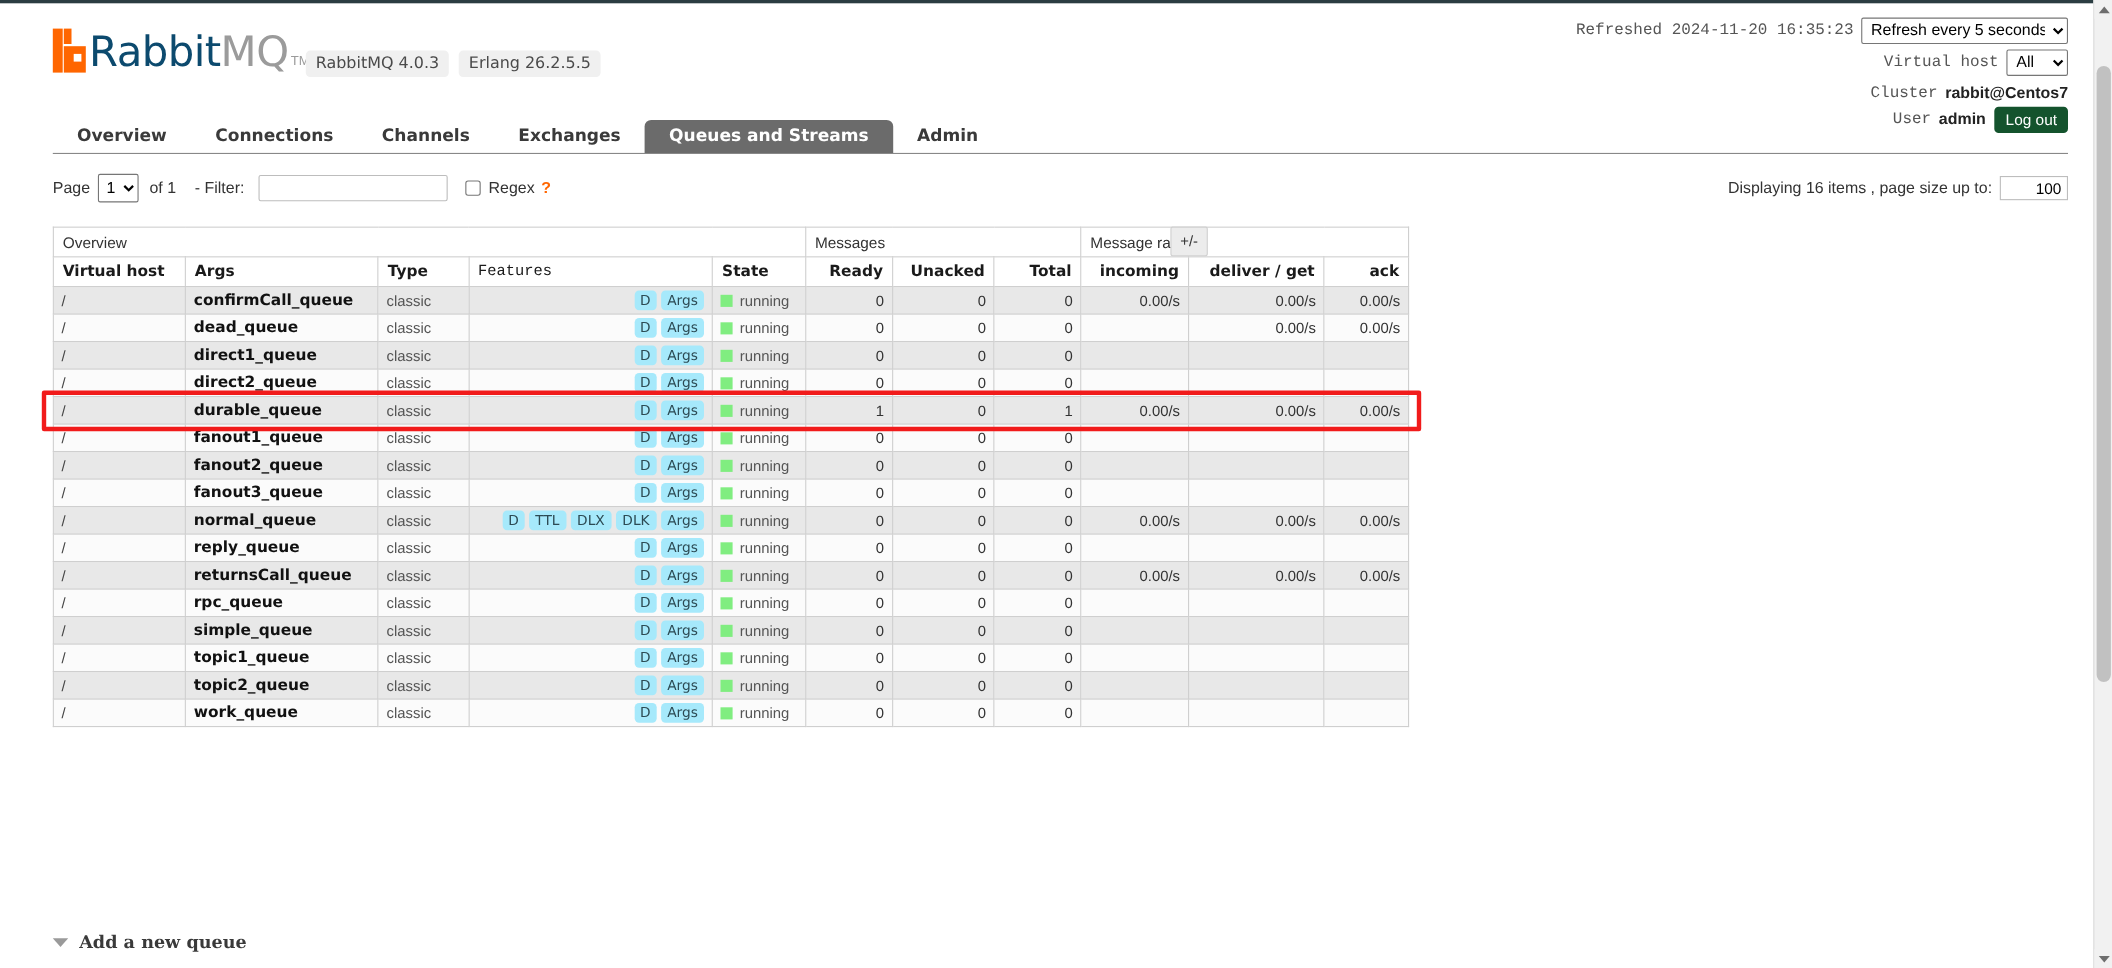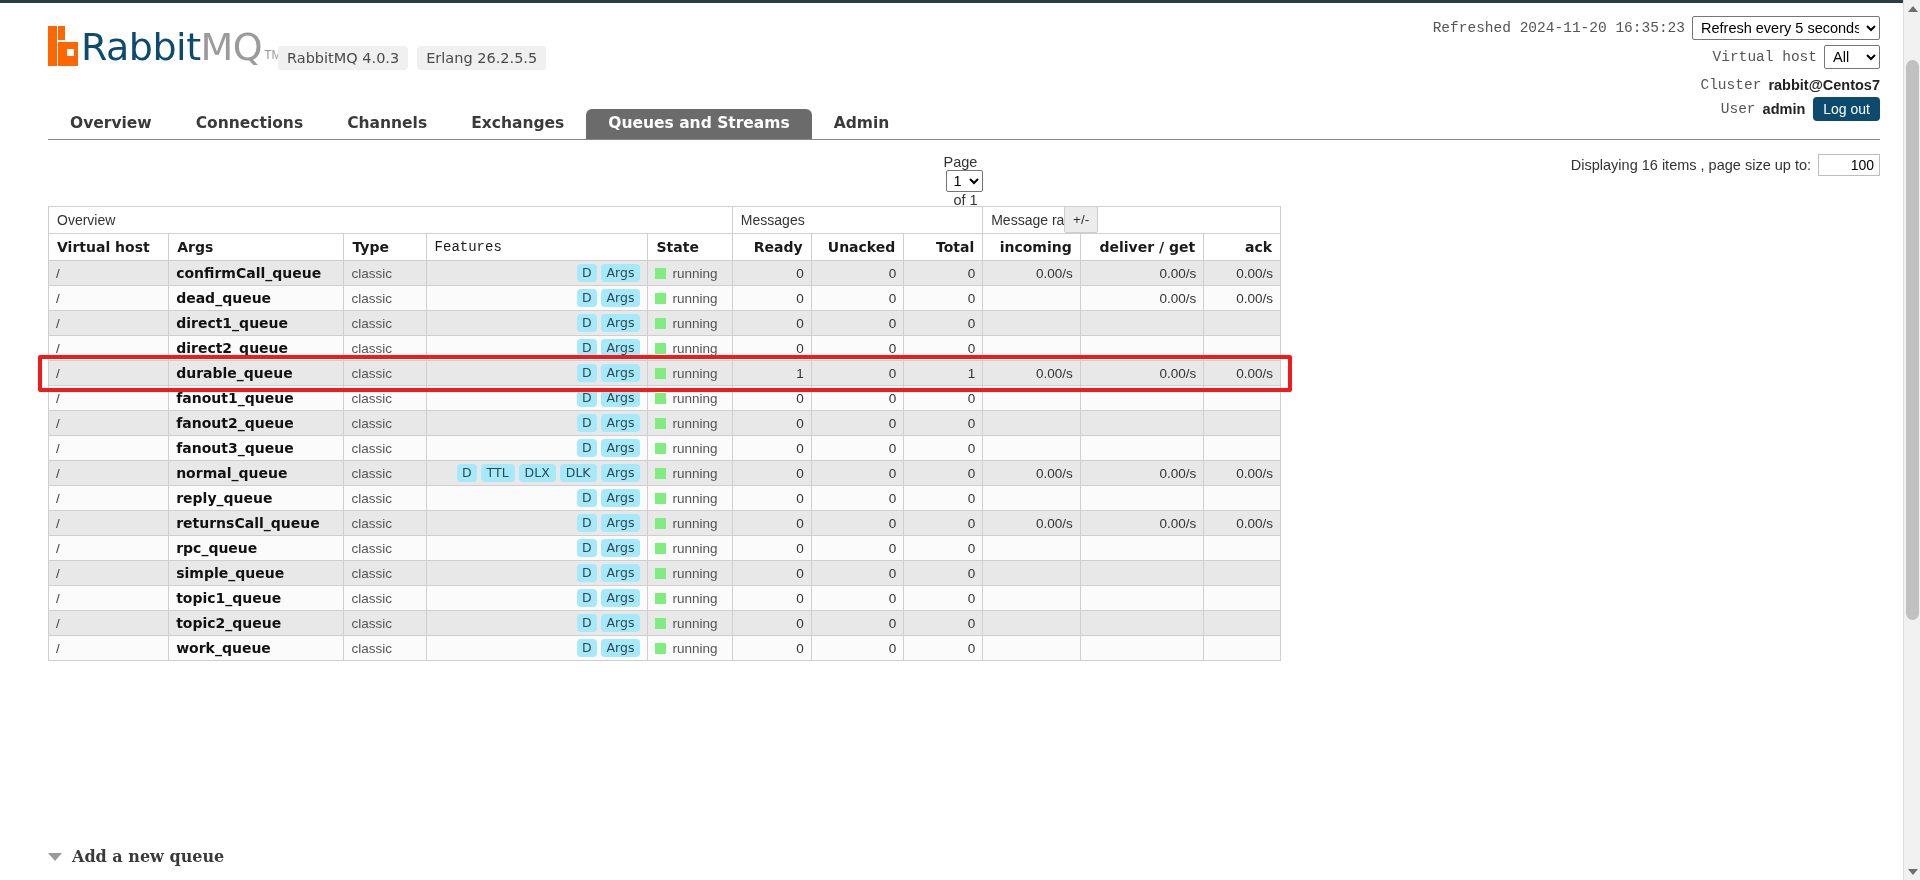--- a/index.html
+++ b/index.html
@@ -100,42 +100,42 @@
   .hr-label { color: #555; margin-right: 7px; font-size: 14.5px; font-family: Liberation Mono, monospace; }
   select.ui-select {
     font-family: "Liberation Sans", sans-serif;
     font-size: 14.5px; padding: 2px 4px; height: 24px;
     border: 1px solid #767676; background: #fff; color: #000;
     border-radius: 2px;
   }
   .hr-row.cluster, .hr-row.user { height: 21px; margin-bottom: 3px; }
   .hr-strong { font-weight: bold; color: #222; }
   .logout-btn {
-    background: #0c4a6e; color: #fff; border: none; border-radius: 4px;
+    background: #14532d; color: #fff; border: none; border-radius: 4px;
     padding: 4px 10px; margin-left: 8px; font-size: 14px; cursor: pointer;
     font-family: "Liberation Sans", sans-serif;
   }
   
   .tabs {
     position: relative; margin: 0 23px 0 48px; height: 30px;
     border-bottom: 1px solid #888; display: flex; align-items: flex-end;
   }
   .tab {
     font-family: "DejaVu Sans", sans-serif;
     font-weight: bold; font-size: 15.5px; color: #3a3a3a;
     padding: 6px 22px 7px 22px; cursor: pointer; line-height: 17px;
   }
   .tab.active {
     background: #6b6b6b; color: #fff;
     border-radius: 6px 6px 0 0;
   }
   
   .filterbar {
     position: relative; margin: 14px 23px 0 48px; height: 34px;
-    display: flex; align-items: center; font-size: 14.5px; color: #333; flex-direction: column;
+    display: flex; align-items: center; font-size: 14.5px; color: #333;
   }
   .filterbar .lbl { margin-right: 7px; }
   .page-select {
     font-family: "Liberation Sans", sans-serif; font-size: 14.5px;
     height: 26px; padding: 1px 3px; border: 1px solid #767676;
     background: #fff; border-radius: 2px;
   }
   .filter-input {
     width: 172px; height: 24px; border: 1px solid #bdbdbd;
     margin-left: 6px; font-size: 14px; padding: 2px 5px;

